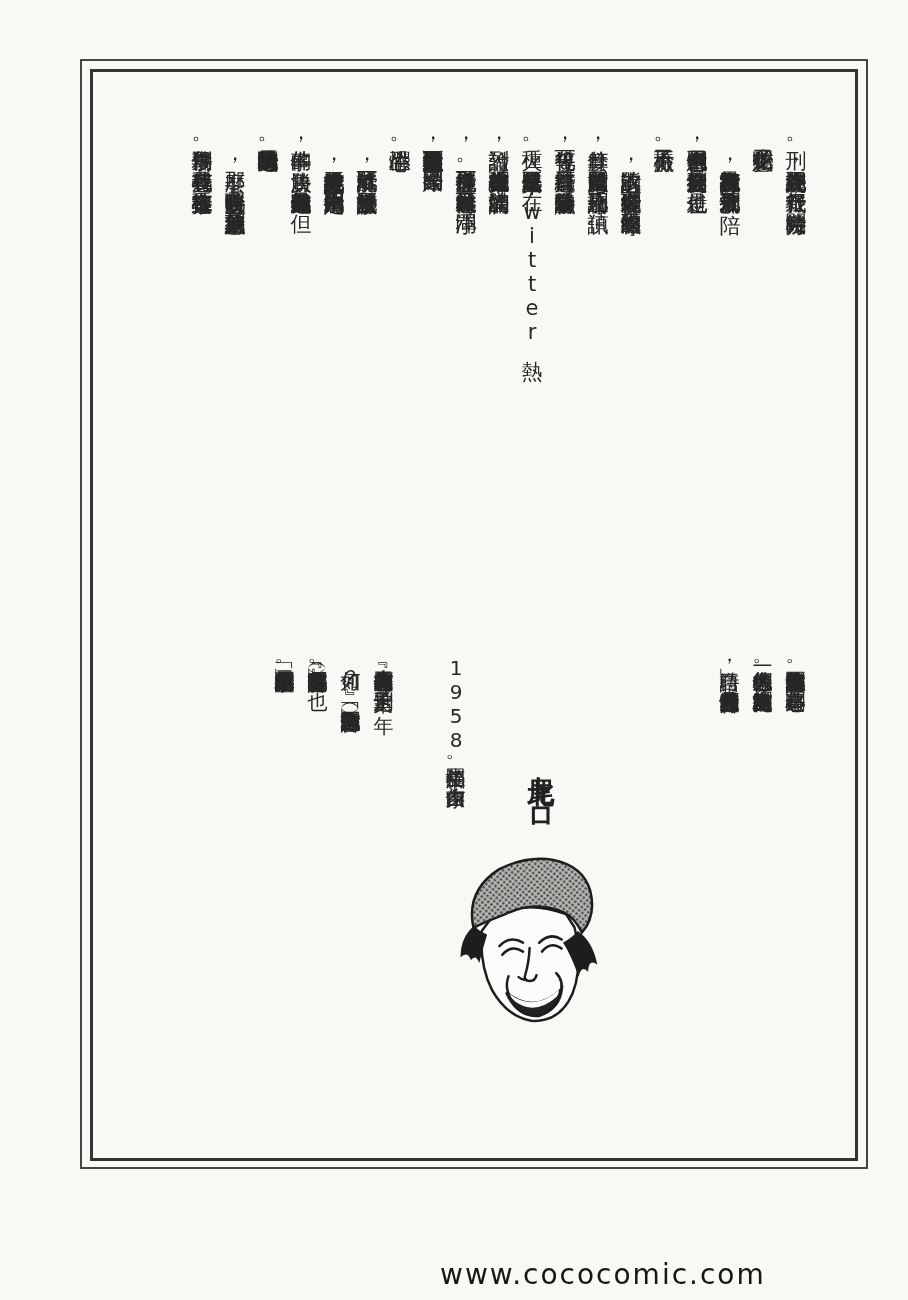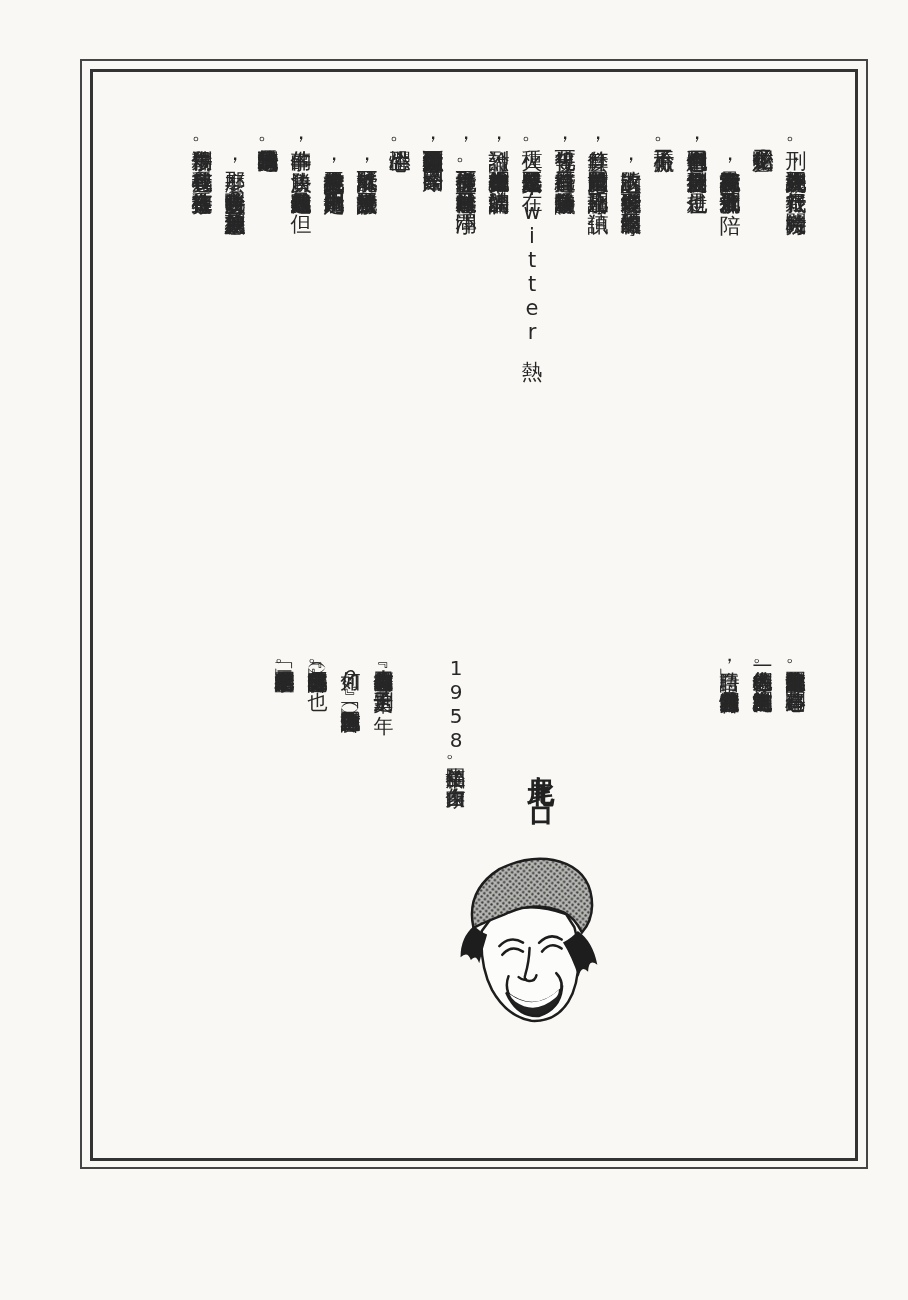--- a/index.html
+++ b/index.html
@@ -135,14 +135,15 @@
 
   <div class="vtext bio">1958年生於福岡。自由作家。</div>
 
   <div class="vtext works">
     <div>作品有本書同名原作『裁判長！這案子判刑4年，</div>
     <div>如何？』、「危險的工作」（暫譯）「你敢對別人</div>
     <div>說『你的鼻毛露出來囉』嗎」（暫譯）等多本。也</div>
     <div>是網路二手書店「杉並北尾堂」的老闆。</div>
   </div>
 
+  <div class="watermark">www.cococomic.com</div>
 
 </div>
 
 </body></html>

